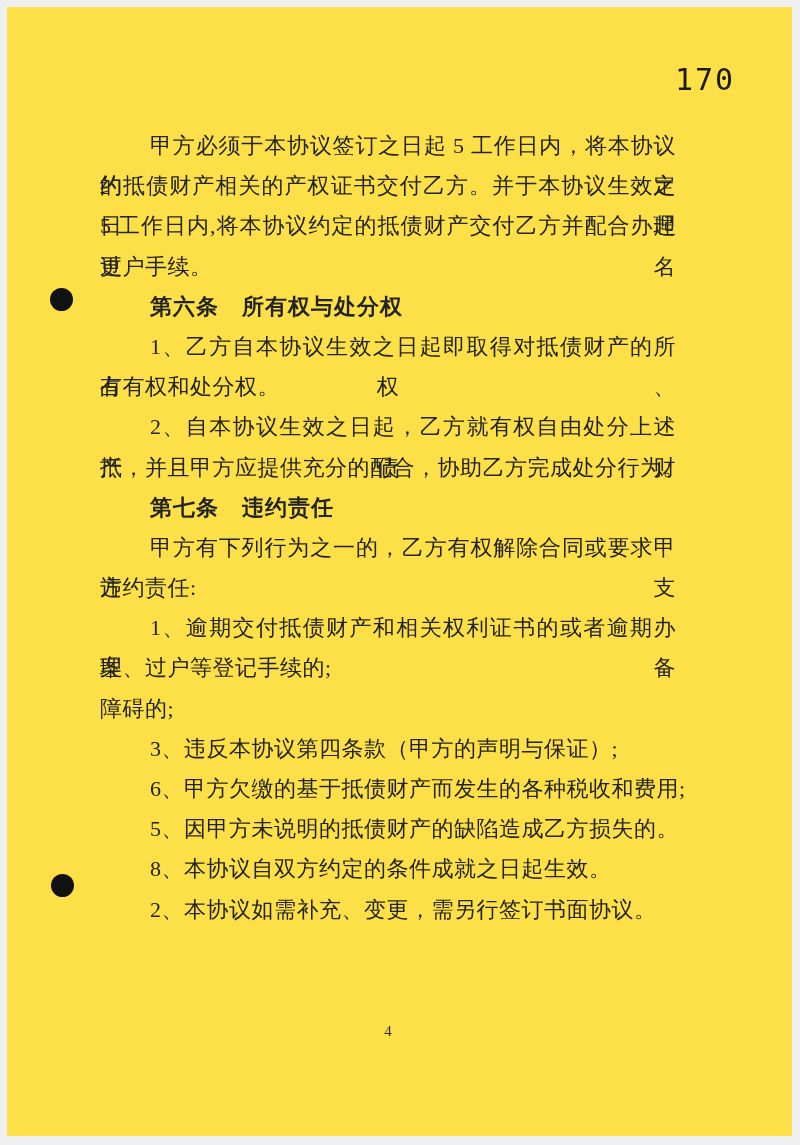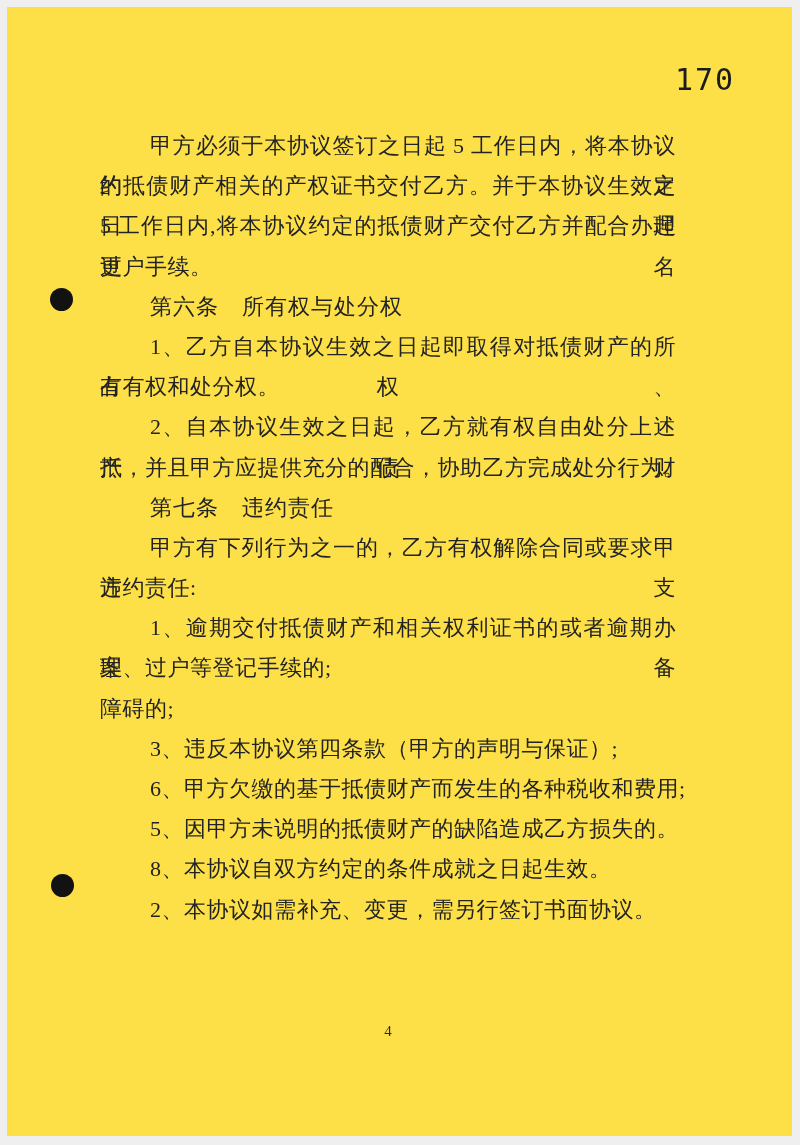--- a/index.html
+++ b/index.html
@@ -55,21 +55,21 @@
   }
   .line.fill {
     white-space: normal;
     text-align: justify;
     text-align-last: justify;
   }
   .line.indent {
     text-indent: 50px;
   }
   .line.heading {
-    font-weight: 400;
+    font-weight: 700;
     letter-spacing: 1px;
   }
   .page-number-bottom {
     position: absolute;
     left: 93px;
     top: 1014px;
     width: 576px;
     text-align: center;
     font-size: 15px;
     line-height: 20px;

